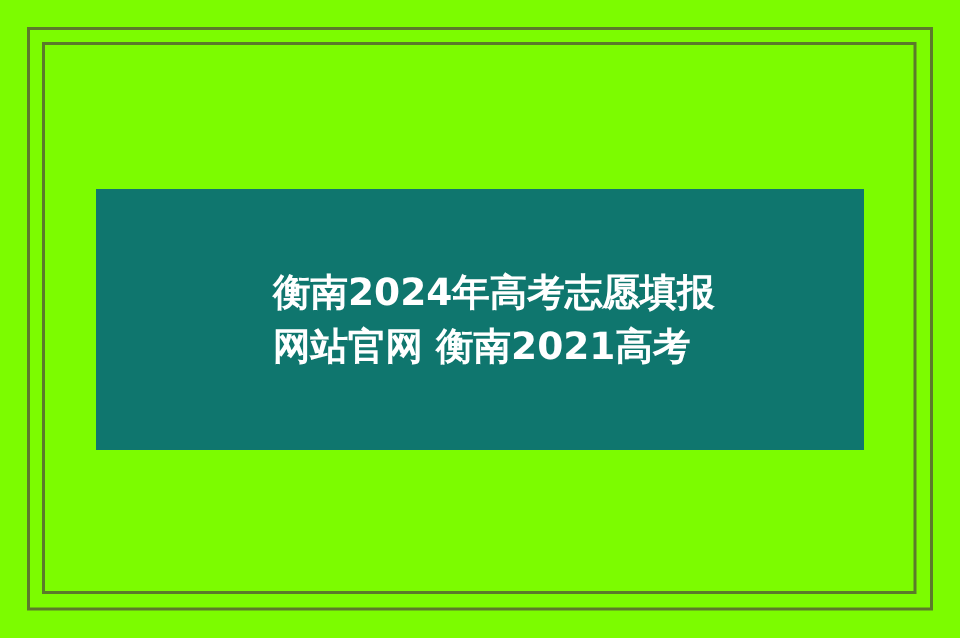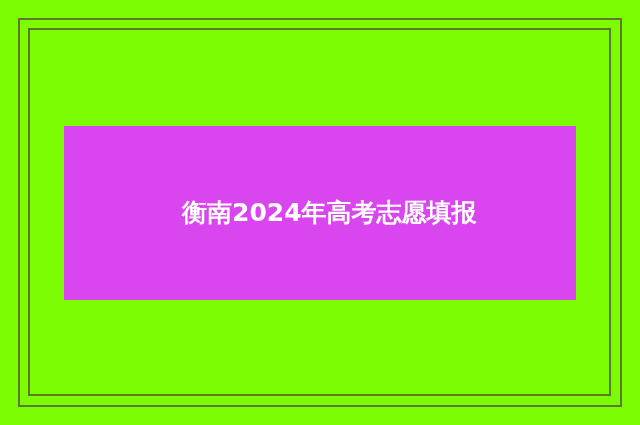--- a/index.html
+++ b/index.html
@@ -45,21 +45,21 @@
     height: 368px;
   }
 
   
   .panel {
     position: absolute;
     left: 64px;
     top: 126px;
     width: 512px;
     height: 174px;
-    background: #d946ef;
+    background: #0f766e;
     display: flex;
     flex-direction: column;
     justify-content: center;
     align-items: flex-start;
   }
 
   .panel-text {
     margin-left: 118px;
     color: #ffffff;
     font-weight: bold;
@@ -78,16 +78,17 @@
 
 <div id="canvas">
 
   <div class="frame frame-outer"></div>
 
   <div class="frame frame-inner"></div>
 
   <div class="panel">
     <div class="panel-text">
       <span class="line">衡南2024年高考志愿填报</span>
+      <span class="line">网站官网 衡南2021高考</span>
     </div>
   </div>
 
 </div>
 
 </body></html>

